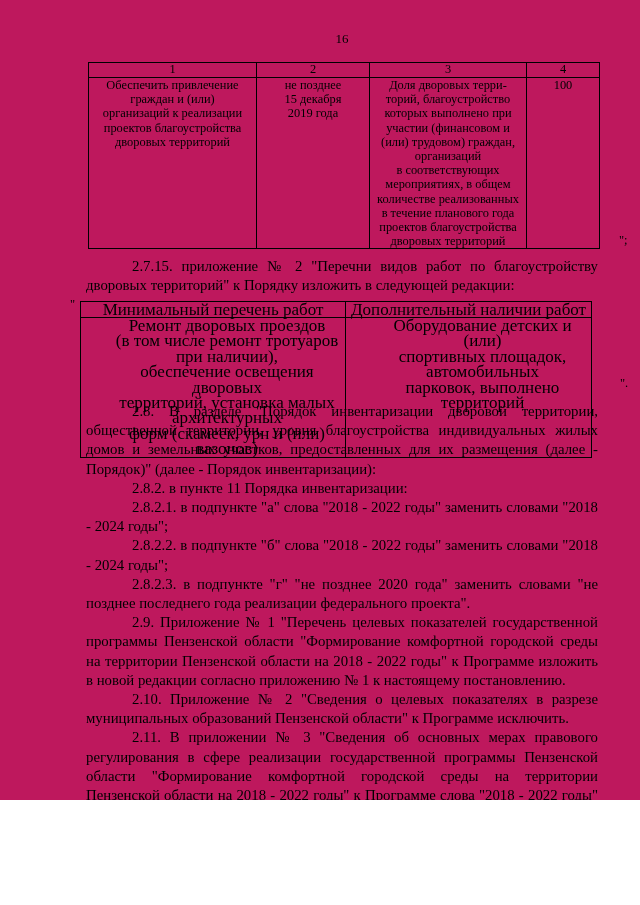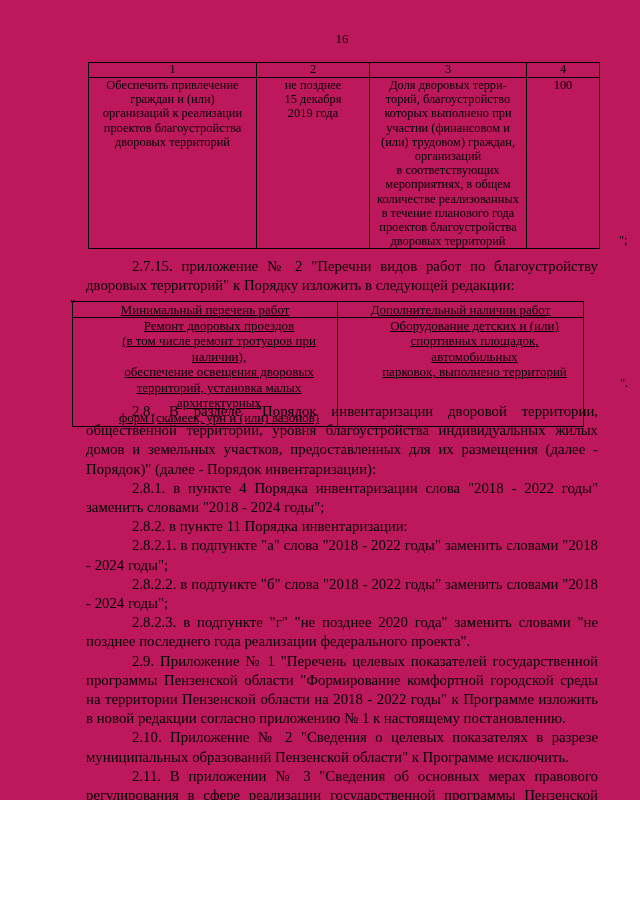--- a/index.html
+++ b/index.html
@@ -14,21 +14,21 @@
   }
   table.tbl { border-collapse:collapse; table-layout:fixed; }
   table.tbl td {
     border:1px solid #000; text-align:center; vertical-align:top;
     padding:0 2px; white-space:pre-line; font-weight:normal;
   }
   #table1 { position:absolute; top:62px; left:88px; width:511px; font-size:12.4px; }
   #table1 td { line-height:14.2px; }
   #table1 tr.hdr td { height:14px; line-height:13.5px; }
   #table1 tr.data td { height:169px;margin-left:28px; }
-  #table2 { position:absolute; top:301px; left:72px; width:511px; font-size:13px;text-decoration:underline; }
+  #table2 { position:absolute; top:301px; left:80px; width:511px; font-size:17px; }
   #table2 td { line-height:15.4px; }
   #table2 tr.hdr td { height:15px; line-height:15px; }
   #table2 tr.data td { height:78px;padding-left:30px; }
   .mark { position:absolute; font-size:12.5px; }
   #t1-close { left:619px; top:233px; }
   #t2-open  { left:70px;  top:297px; }
   #t2-close { left:620px; top:376px; }
   #p2715 { position:absolute; left:86px; width:512px; top:257px; }
   .body-block { position:absolute; left:86px; width:512px; top:402px; }
   p.body {
@@ -113,21 +113,20 @@
 спортивных площадок, автомобильных
 парковок, выполнено территорий</td>
     </tr>
   </tbody>
     </table>
 
   <span class="mark" id="t2-close">".</span>
 
   <div class="body-block">
     <p class="body">2.8. В разделе "Порядок инвентаризации дворовой территории, общественной территории, уровня благоустройства индивидуальных жилых домов и земельных участков, предоставленных для их размещения (далее - Порядок)" (далее - Порядок инвентаризации):</p>
-    <p class="body">2.8.1. в пункте 4 Порядка инвентаризации слова "2018 - 2022 годы" заменить словами "2018 - 2024 годы";</p>
     <p class="body">2.8.2. в пункте 11 Порядка инвентаризации:</p>
     <p class="body">2.8.2.1. в подпункте "а" слова "2018 - 2022 годы" заменить словами "2018 - 2024 годы";</p>
     <p class="body">2.8.2.2. в подпункте "б" слова "2018 - 2022 годы" заменить словами "2018 - 2024 годы";</p>
     <p class="body">2.8.2.3. в подпункте "г" "не позднее 2020 года" заменить словами "не позднее последнего года реализации федерального проекта".</p>
     <p class="body">2.9. Приложение № 1 "Перечень целевых показателей государственной программы Пензенской области "Формирование комфортной городской среды на территории Пензенской области на 2018 - 2022 годы" к Программе изложить в новой редакции согласно приложению № 1 к настоящему постановлению.</p>
     <p class="body">2.10. Приложение № 2 "Сведения о целевых показателях в разрезе муниципальных образований Пензенской области" к Программе исключить.</p>
     <p class="body">2.11. В приложении № 3 "Сведения об основных мерах правового регулирования в сфере реализации государственной программы Пензенской области "Формирование комфортной городской среды на территории Пензенской области на 2018 - 2022 годы" к Программе слова "2018 - 2022 годы" исключить.</p>
   </div>
 
   <div class="footer">c:\users\shorob~1\appdata\local\temp\notes87944b\140-пп.docx</div>

